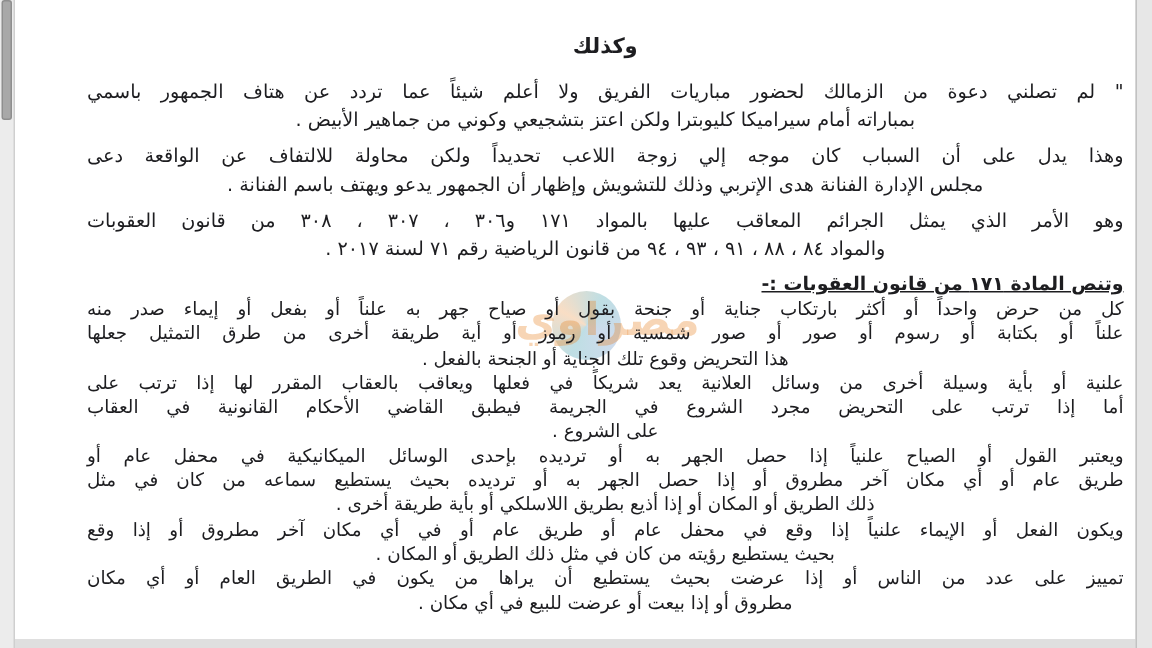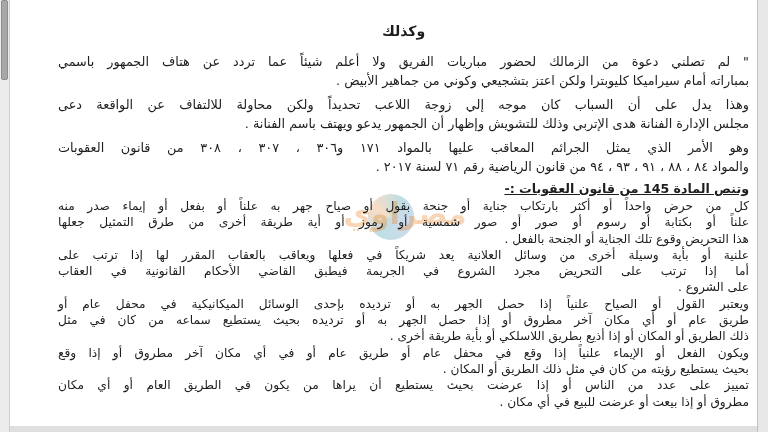--- a/index.html
+++ b/index.html
@@ -57,21 +57,21 @@
   .para { margin-bottom: 5px; }
   .para.tight { margin-bottom: 4px; }
   .line { display: block; }
   .upper .line { font-size: 12.8px; line-height: 19px; }
   .lower .line { font-size: 12.2px; line-height: 16.3px; }
   .full {
     text-align: justify;
     text-align-last: justify;
     text-justify: inter-word;
   }
-  .last { text-align: right; }
+  .last { text-align: center; }
   .law-heading {
     font-size: 12.6px;
     font-weight: bold;
     text-decoration: underline;
     line-height: 17px;
     margin-bottom: 1px;
   }
   .lower { margin: 0; }
   
   .watermark {
@@ -130,21 +130,21 @@
       <div class="para upper">
         <span class="line full">وهذا يدل على أن السباب كان موجه إلي زوجة اللاعب تحديداً ولكن محاولة للالتفاف عن الواقعة دعى</span>
         <span class="line last">مجلس الإدارة الفنانة هدى الإتربي وذلك للتشويش وإظهار أن الجمهور يدعو ويهتف باسم الفنانة .</span>
       </div>
 
       <div class="para upper tight">
         <span class="line full">وهو الأمر الذي يمثل الجرائم المعاقب عليها بالمواد ١٧١ و٣٠٦ ، ٣٠٧ ، ٣٠٨ من قانون العقوبات</span>
         <span class="line last">والمواد ٨٤ ، ٨٨ ، ٩١ ، ٩٣ ، ٩٤ من قانون الرياضية رقم ٧١ لسنة ٢٠١٧ .</span>
       </div>
 
-      <h2 class="law-heading">وتنص المادة 145 من قانون العقوبات :-</h2>
+      <h2 class="law-heading">وتنص المادة ١٧١ من قانون العقوبات :-</h2>
 
       <div class="lower">
 
         <div>
           <span class="line full">كل من حرض واحداً أو أكثر بارتكاب جناية أو جنحة بقول أو صياح جهر به علناً أو بفعل أو إيماء صدر منه</span>
           <span class="line full">علناً أو بكتابة أو رسوم أو صور أو صور شمسية أو رموز أو أية طريقة أخرى من طرق التمثيل جعلها</span>
           <span class="line last">هذا التحريض وقوع تلك الجناية أو الجنحة بالفعل .</span>
           <span class="line full">علنية أو بأية وسيلة أخرى من وسائل العلانية يعد شريكاً في فعلها ويعاقب بالعقاب المقرر لها إذا ترتب على</span>
         </div>
 

